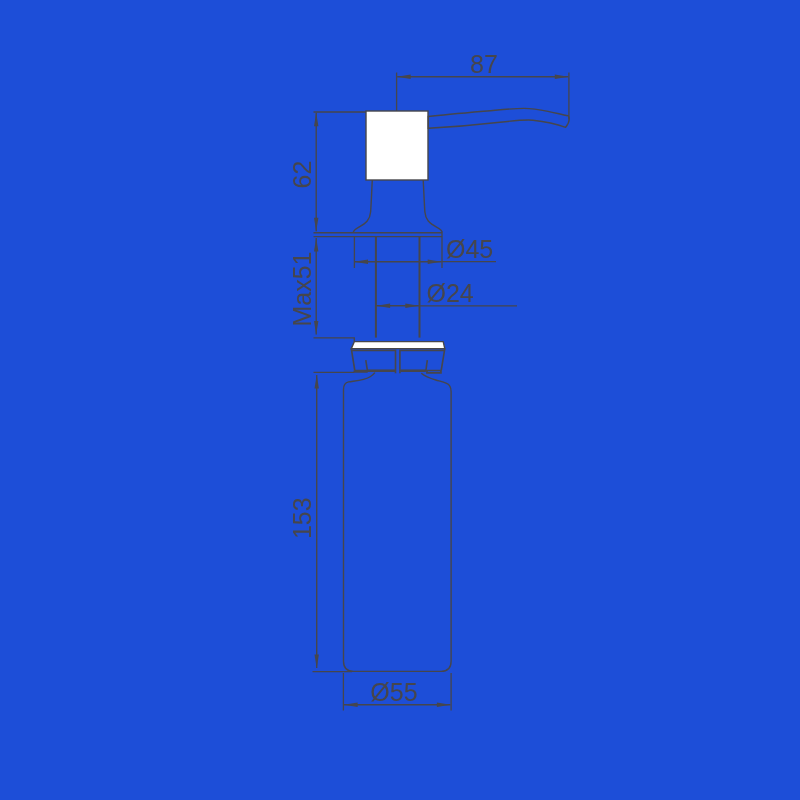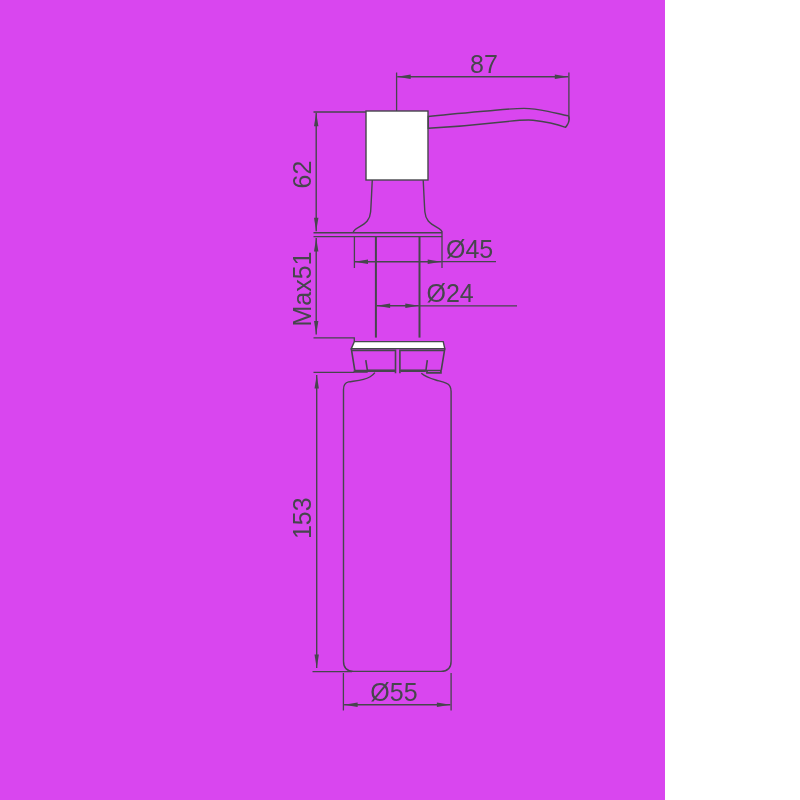--- a/index.html
+++ b/index.html
@@ -1,16 +1,16 @@
 <!DOCTYPE html>
 <html><head>
 <meta charset="utf-8">
 <style>
   html,body{margin:0;padding:0;background:#ffffff;}
-  .wrap{width:665px;height:800px;background:#d946ef;position:relative;}
+  .wrap{width:800px;height:800px;background:#1d4ed8;position:relative;}
   svg{display:block;}
   text{font-family:"Liberation Sans", sans-serif;fill:#46464c;}
 </style>
 </head>
 <body>
 <div class="wrap">
 <svg width="800" height="800" viewBox="0 0 800 800">
   <defs>
     <marker id="arr" viewBox="-16 -4 18 8" refX="0" refY="0" markerWidth="18" markerHeight="8" markerUnits="userSpaceOnUse" orient="auto-start-reverse">
       <path d="M0,0 L-13.5,2.2 L-13.5,-2.2 Z" fill="#46464c"></path>

